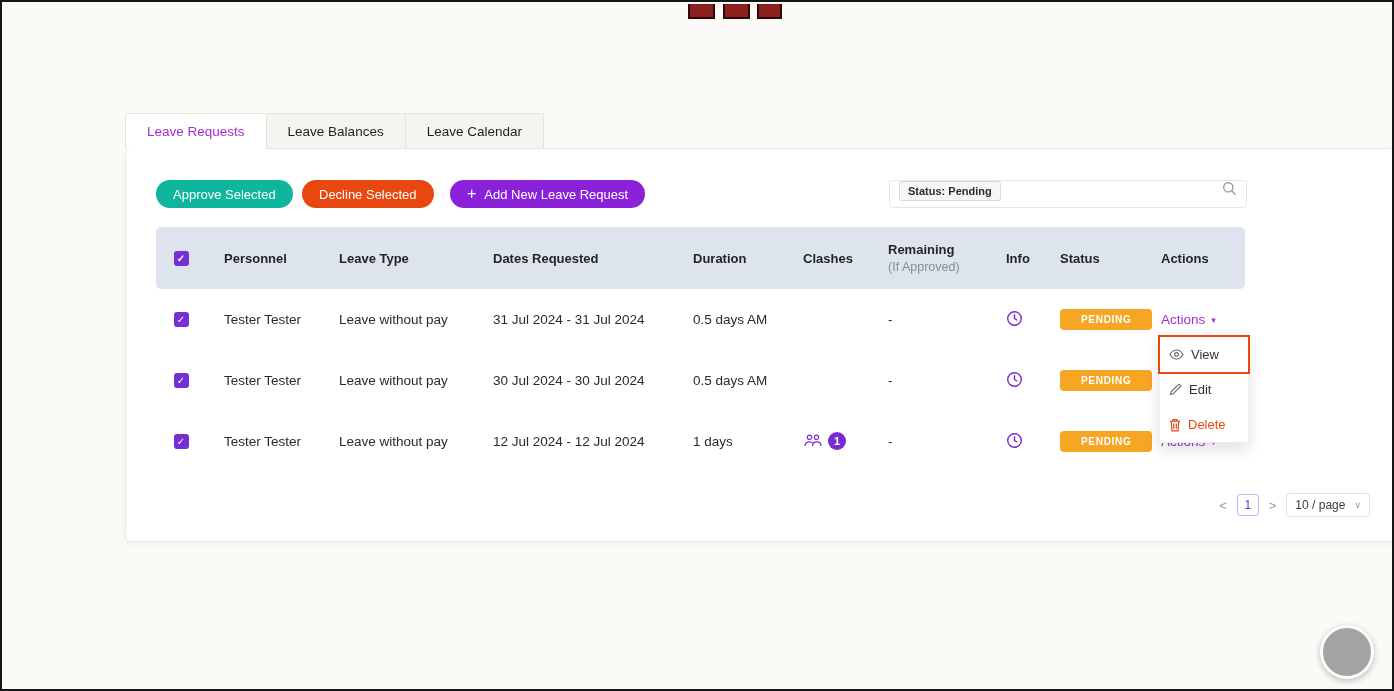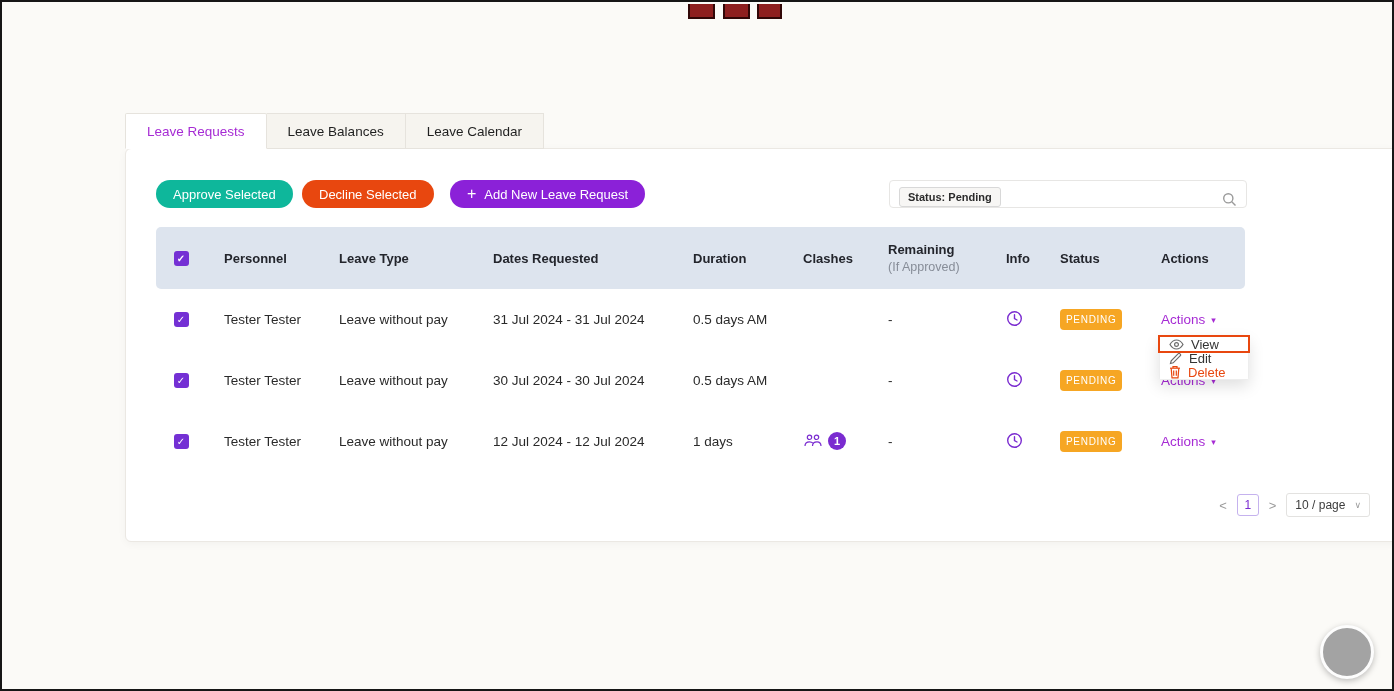--- a/index.html
+++ b/index.html
@@ -13,44 +13,44 @@
   .tabs{position:absolute;left:123px;top:111px;display:flex;z-index:3}
   .tab{height:36px;display:flex;align-items:center;padding:0 21px;font-size:13.5px;color:#1f1f1f;background:#f6f4ef;border:1px solid #e6e3dd;border-left:none;cursor:pointer;white-space:nowrap}
   .tab:first-child{border-left:1px solid #e6e3dd}
   .tab.active{background:#fff;color:#a62bd4;border-bottom:1px solid #fff;border-radius:2px 2px 0 0}
   .card{position:absolute;left:123px;top:146px;width:1275px;height:394px;background:#fff;border:1px solid #ebe8e3;border-radius:6px;box-shadow:0 2px 8px rgba(0,0,0,.04)}
   .btn{position:absolute;top:31px;height:28px;border:none;border-radius:14px;color:#fff;font-size:13px;font-family:inherit;display:flex;align-items:center;padding:0 17px;cursor:pointer;white-space:nowrap}
   .btn-approve{left:30px;background:#0eb79b}
   .btn-decline{left:176px;background:#e8470f}
   .btn-add{left:324px;background:#8b21d8;gap:8px}
   .plus{font-size:16px;font-weight:400;line-height:1}
-  .search{position:absolute;left:763px;top:31px;width:358px;height:28px;background:#fff;border:1px solid #e7e6e4;border-radius:4px;display:flex;align-items:flex-end;justify-content:space-between;padding:0 9px;cursor:text}
+  .search{position:absolute;left:763px;top:31px;width:358px;height:28px;background:#fff;border:1px solid #e7e6e4;border-radius:4px;display:flex;align-items:flex-start;justify-content:space-between;padding:0 9px;cursor:text}
   .filter-tag{font-size:11px;font-weight:700;color:#2b2b2b;background:#f7f6f4;border:1px solid #d8d8d8;border-radius:3px;padding:3px 8px;cursor:pointer;white-space:nowrap}
   .grid{position:absolute;left:30px;top:78px;width:1089px;border-collapse:separate;border-spacing:0;table-layout:fixed}
   .grid thead th{background:#dde4ee;height:62px;font-size:13px;font-weight:700;color:#23252c;text-align:left;padding-left:18px;vertical-align:middle}
   .grid thead th.c-check,.grid tbody td.c-check{padding-left:0;text-align:center}
   .grid thead th:first-child{border-radius:5px 0 0 5px}
   .grid thead th:last-child{border-radius:0 5px 5px 0}
   th .sub{font-weight:400;color:#878d98;font-size:12.5px;margin-top:3px}
   .grid tbody td{height:61px;font-size:13.5px;color:#2a2a2a;padding-left:18px;vertical-align:middle;white-space:nowrap}
   .checkbox{width:15px;height:15px;background:#7430d4;border-radius:3px;display:inline-flex;align-items:center;justify-content:center;cursor:pointer;vertical-align:middle}
   .chk{color:#fff;font-size:10px;line-height:1}
   .clash-wrap{display:inline-flex;align-items:center;gap:5px;cursor:pointer}
   .clash-badge{width:18px;height:18px;border-radius:50%;background:#7a2bd0;color:#fff;font-size:11px;font-weight:700;display:inline-flex;align-items:center;justify-content:center}
-  .badge{display:inline-block;background:#f6a623;color:#fff;font-size:10px;font-weight:400;letter-spacing:.7px;padding:5px 6px;border-radius:4px}
+  .badge{display:inline-block;background:#f6a623;color:#fff;font-size:10px;font-weight:700;letter-spacing:.7px;padding:5px 21px;border-radius:4px}
   .actions-link{display:inline-flex;align-items:center;gap:6px;color:#a62bd4;cursor:pointer}
   .caret{font-size:9px;color:#a62bd4}
   .info-btn{display:inline-flex;cursor:pointer}
   .pagination{position:absolute;right:29px;top:344px;display:flex;align-items:center;gap:10px}
   .pg-prev,.pg-next{color:#9a9a9a;font-size:13px;cursor:pointer}
   .pg-page{min-width:22px;height:22px;border:1px solid #c5b2ee;border-radius:3px;color:#7a2bd0;font-size:12px;display:inline-flex;align-items:center;justify-content:center;cursor:pointer;background:#fff}
   .pg-size{height:24px;border:1px solid #e3e2e0;border-radius:3px;background:#fff;display:inline-flex;align-items:center;gap:9px;padding:0 8px;font-size:12px;color:#3c3c3c;cursor:pointer;white-space:nowrap}
   .pg-caret{color:#9a9a9a;font-size:9px}
   .dropdown{position:absolute;left:1157px;top:334px;width:90px;background:#fff;border:1px solid #ededed;border-radius:3px;box-shadow:0 6px 16px rgba(0,0,0,.13);z-index:10}
-  .dd-item{height:14px;display:flex;align-items:center;gap:7px;padding:0 9px;font-size:13px;color:#333;cursor:pointer;background:#fff}
+  .dd-item{height:35px;display:flex;align-items:center;gap:7px;padding:0 9px;font-size:13px;color:#333;cursor:pointer;background:#fff}
   .dd-item.highlighted{box-shadow:0 0 0 2px #e8470f;position:relative;z-index:11}
   .dd-item.danger{color:#e8470f}
   .chat-bubble{position:absolute;left:1318px;top:623px;width:54px;height:54px;border-radius:50%;background:#a3a3a3;border:3px solid #fdfdfd;box-shadow:0 2px 6px rgba(0,0,0,.25);cursor:pointer}
 </style>
 </head>
 <body>
 
 <div class="frame">
 
   <div class="artifact a1"></div>

